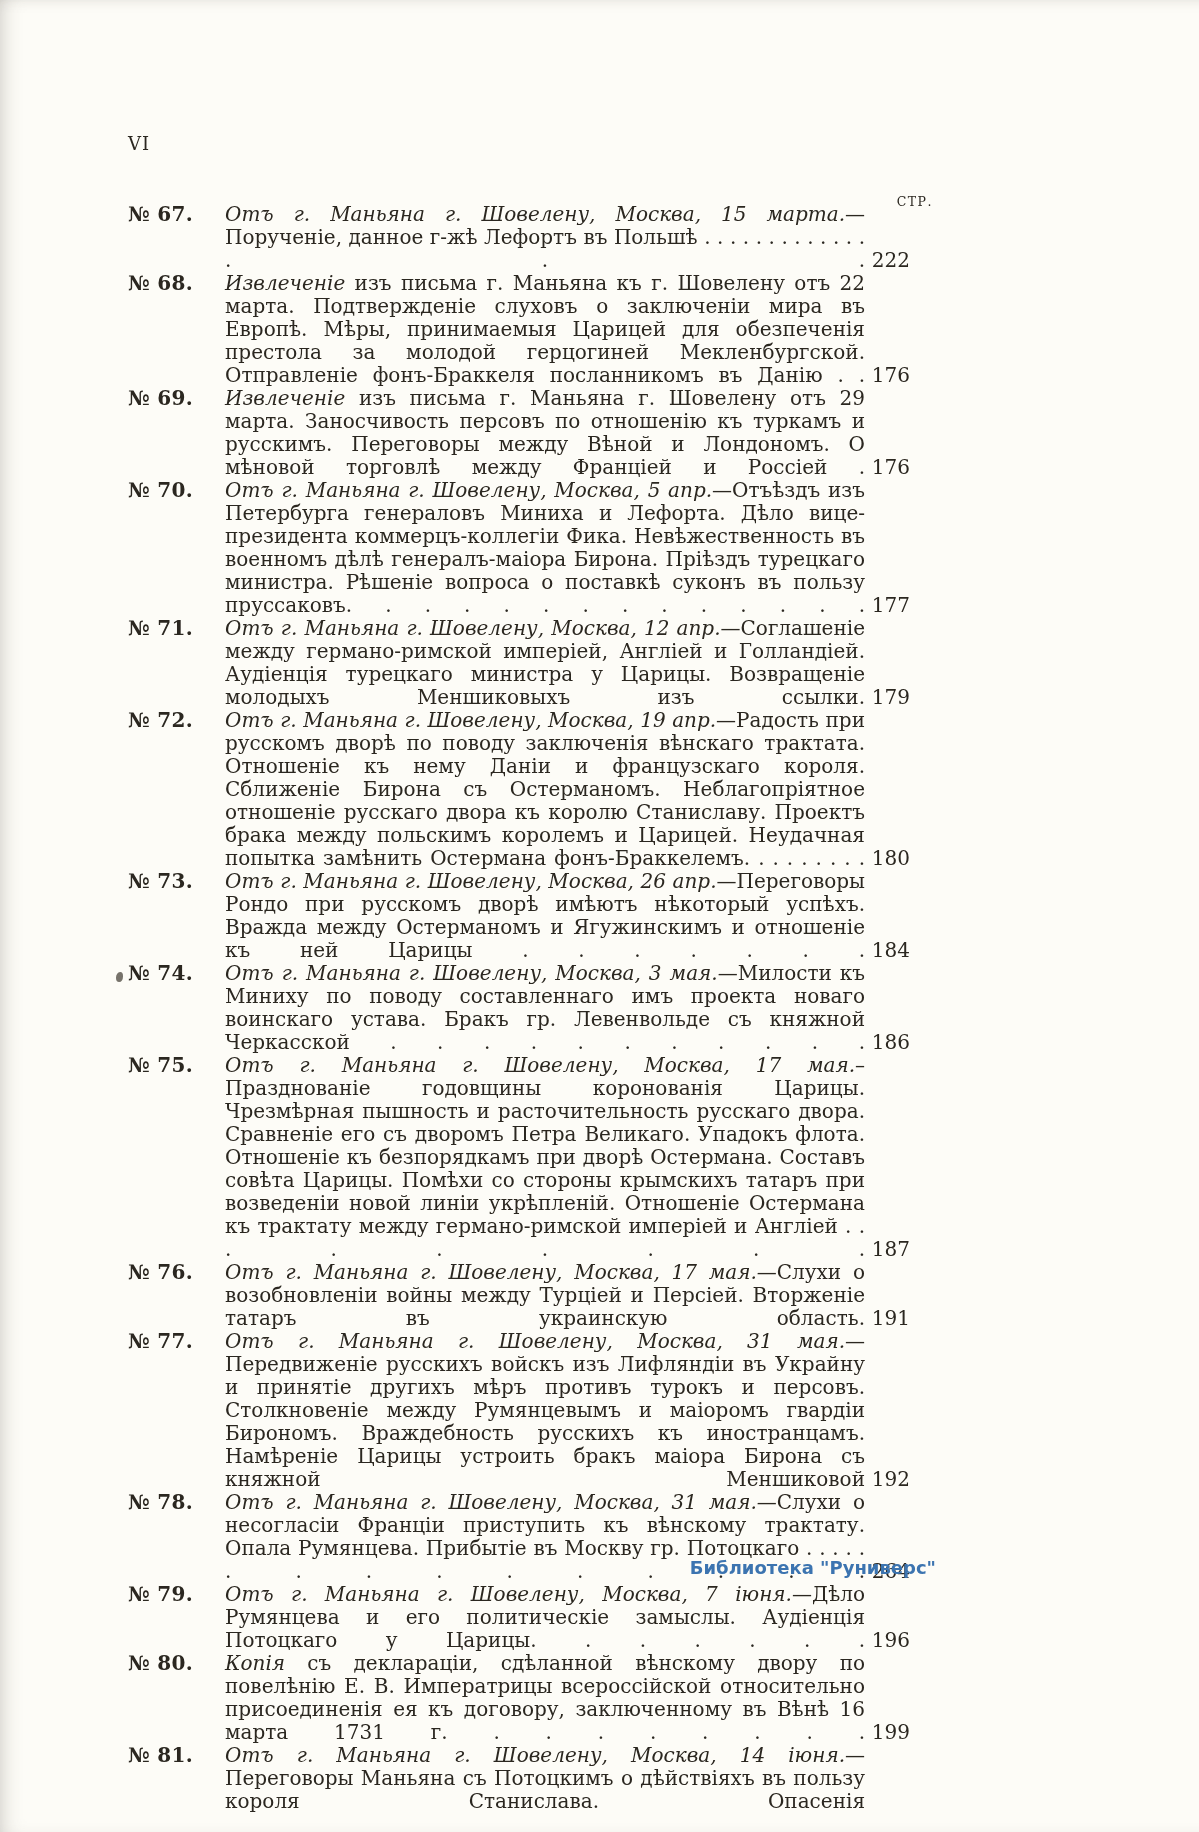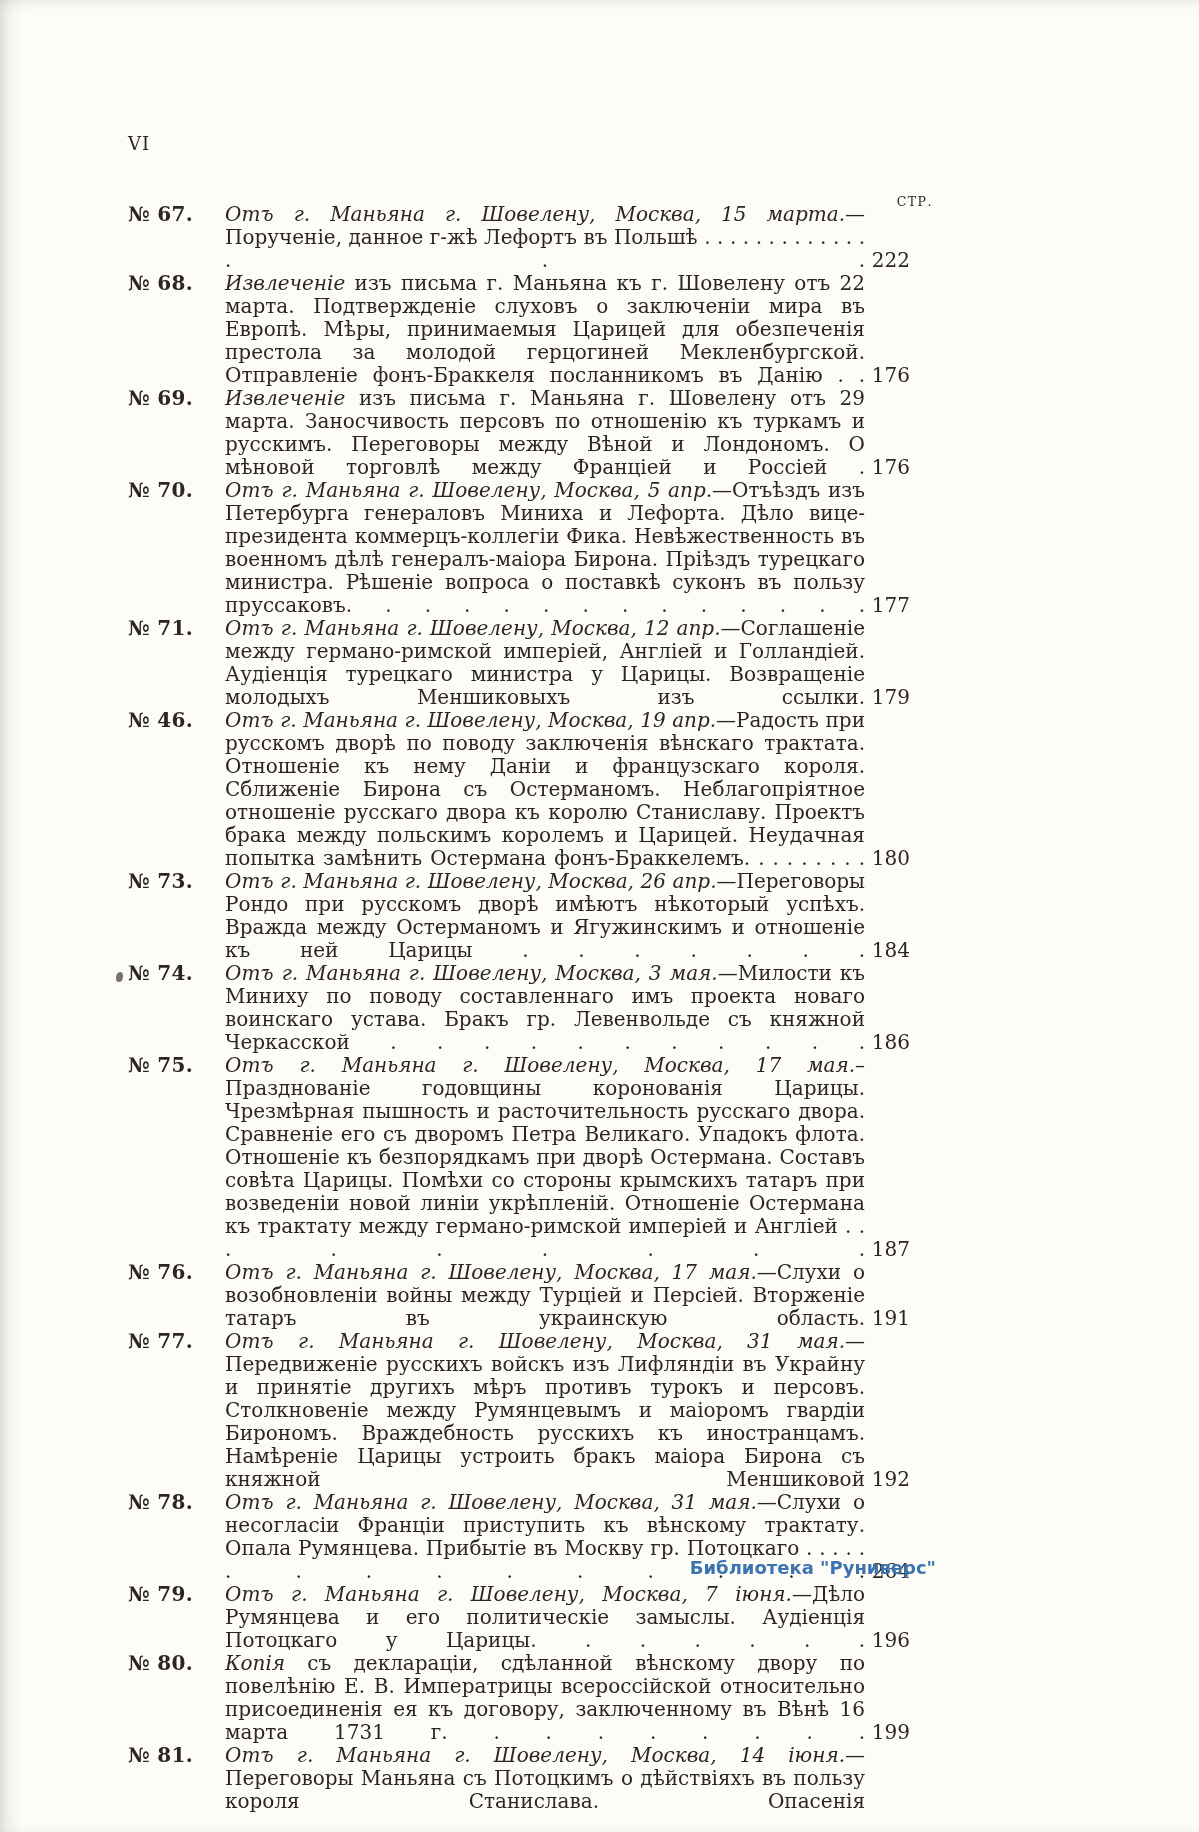--- a/index.html
+++ b/index.html
@@ -113,21 +113,21 @@
     <div class="entry-page">177</div>
   </div>
 
   <div class="entry">
     <div class="entry-num">№ 71.</div>
     <div class="entry-text"><i class="lead">Отъ г. Маньяна г. Шовелену, Москва, 12 апр.</i><span class="body">—Соглашеніе между германо-римской имперіей, Англіей и Голландіей. Аудіенція турецкаго министра у Царицы. Возвращеніе молодыхъ Меншиковыхъ изъ ссылки.</span></div>
     <div class="entry-page">179</div>
   </div>
 
   <div class="entry">
-    <div class="entry-num">№ 46.</div>
+    <div class="entry-num">№ 72.</div>
     <div class="entry-text"><i class="lead">Отъ г. Маньяна г. Шовелену, Москва, 19 апр.</i><span class="body">—Радость при русскомъ дворѣ по поводу заключенія вѣнскаго трактата. Отношеніе къ нему Даніи и французскаго короля. Сближеніе Бирона съ Остерманомъ. Неблагопріятное отношеніе русскаго двора къ королю Станиславу. Проектъ брака между польскимъ королемъ и Царицей. Неудачная попытка замѣнить Остермана фонъ-Браккелемъ. . . . . . . . .</span></div>
     <div class="entry-page">180</div>
   </div>
 
   <div class="entry">
     <div class="entry-num">№ 73.</div>
     <div class="entry-text"><i class="lead">Отъ г. Маньяна г. Шовелену, Москва, 26 апр.</i><span class="body">—Переговоры Рондо при русскомъ дворѣ имѣютъ нѣкоторый успѣхъ. Вражда между Остерманомъ и Ягужинскимъ и отношеніе къ ней Царицы . . . . . . .</span></div>
     <div class="entry-page">184</div>
   </div>
 

